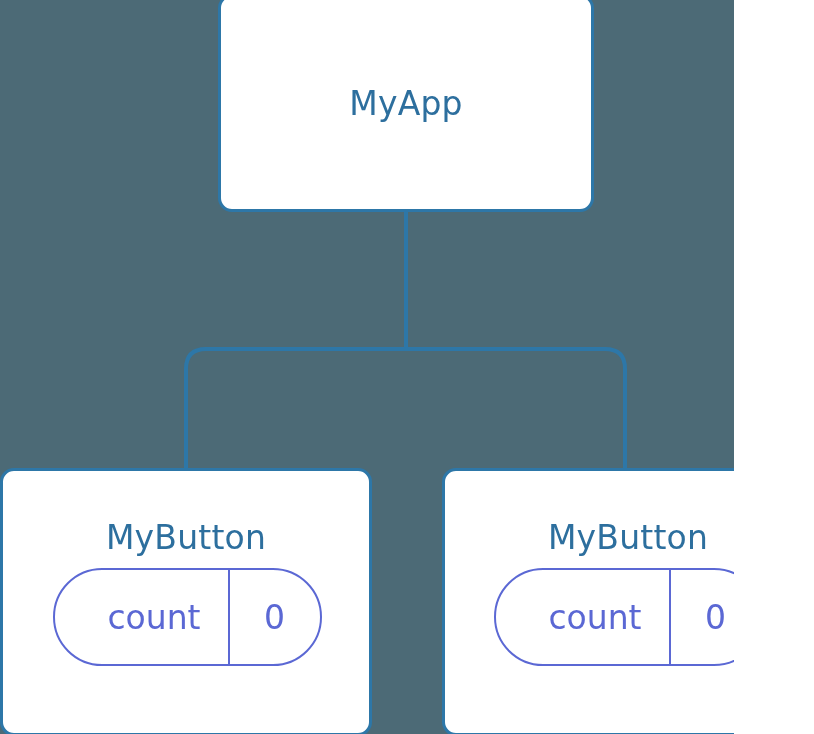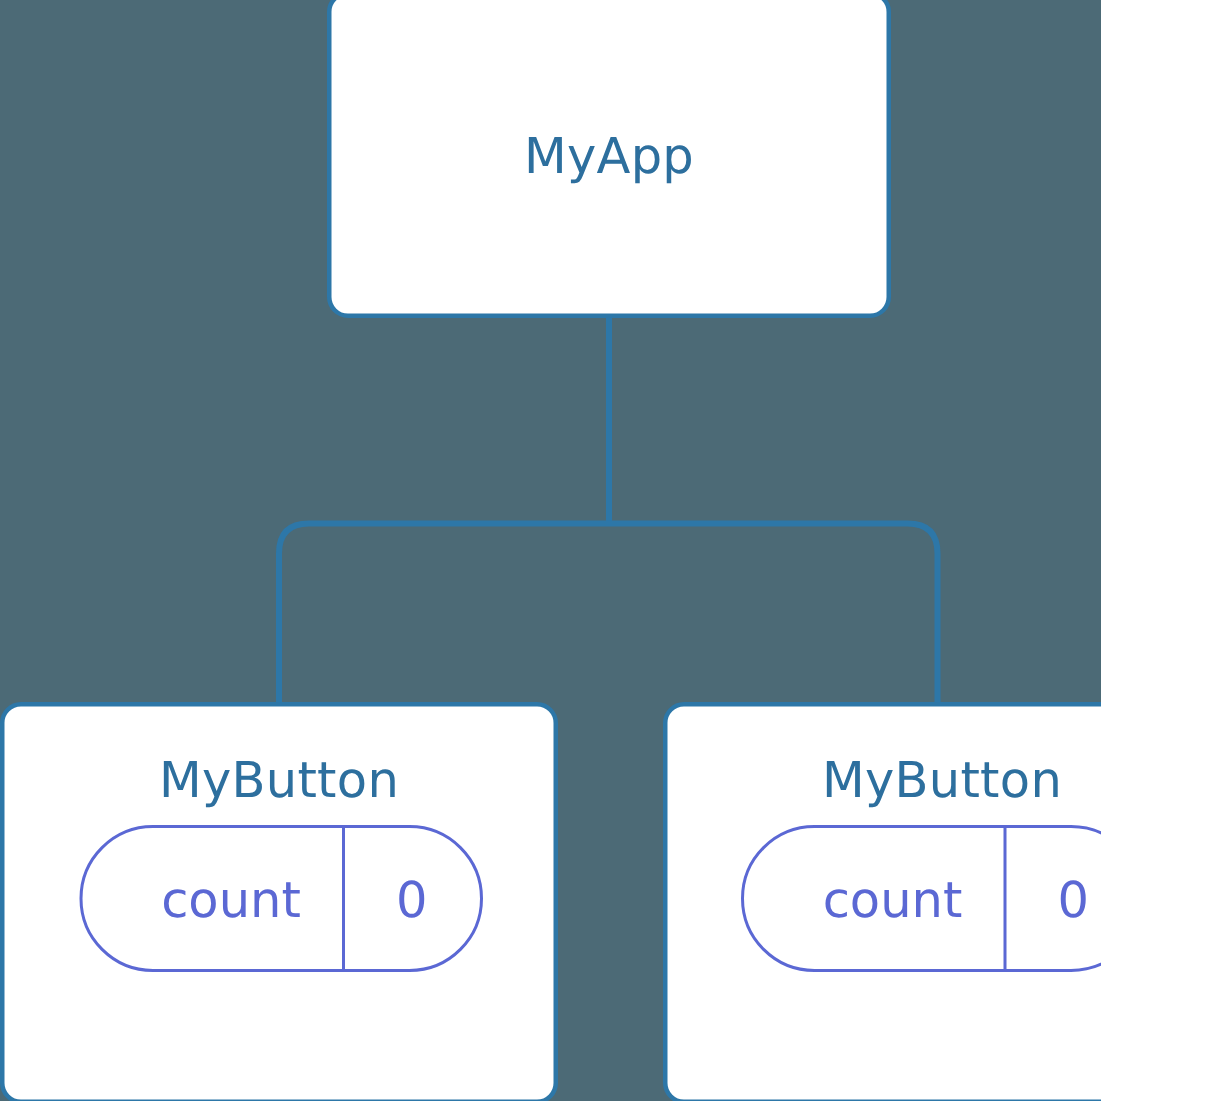--- a/index.html
+++ b/index.html
@@ -66,21 +66,21 @@
   .node-leaf {
     top: 468px;
     width: 372px;
     height: 268px;
     justify-content: flex-start;
   }
   #node-button-left  { left: 0px; }
   #node-button-right { left: 442px; }
 
   .node-leaf .node-title {
-    margin-top: 32px;
+    margin-top: 50px;
   }
 
   
   .state-pill {
     margin-top: 14px;
     box-sizing: border-box;
     height: 98px;
     border: 2px solid #5b68d4;
     border-radius: 49px;
     display: flex;

